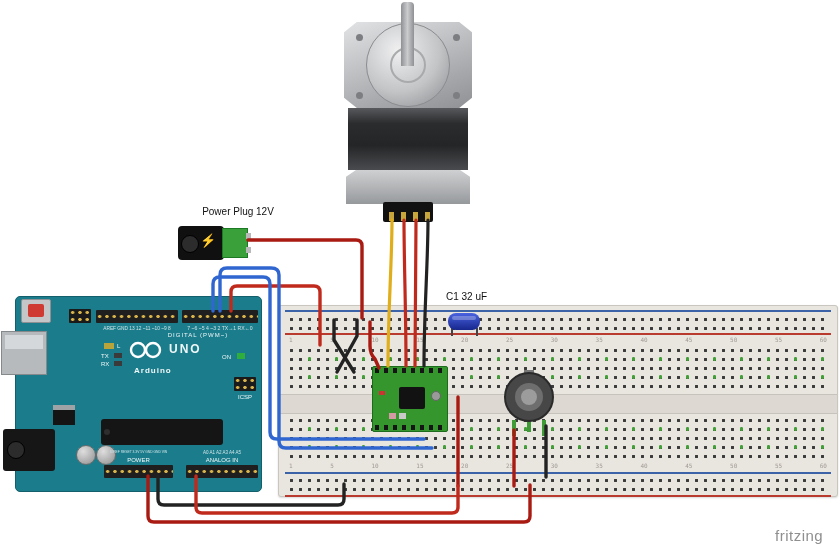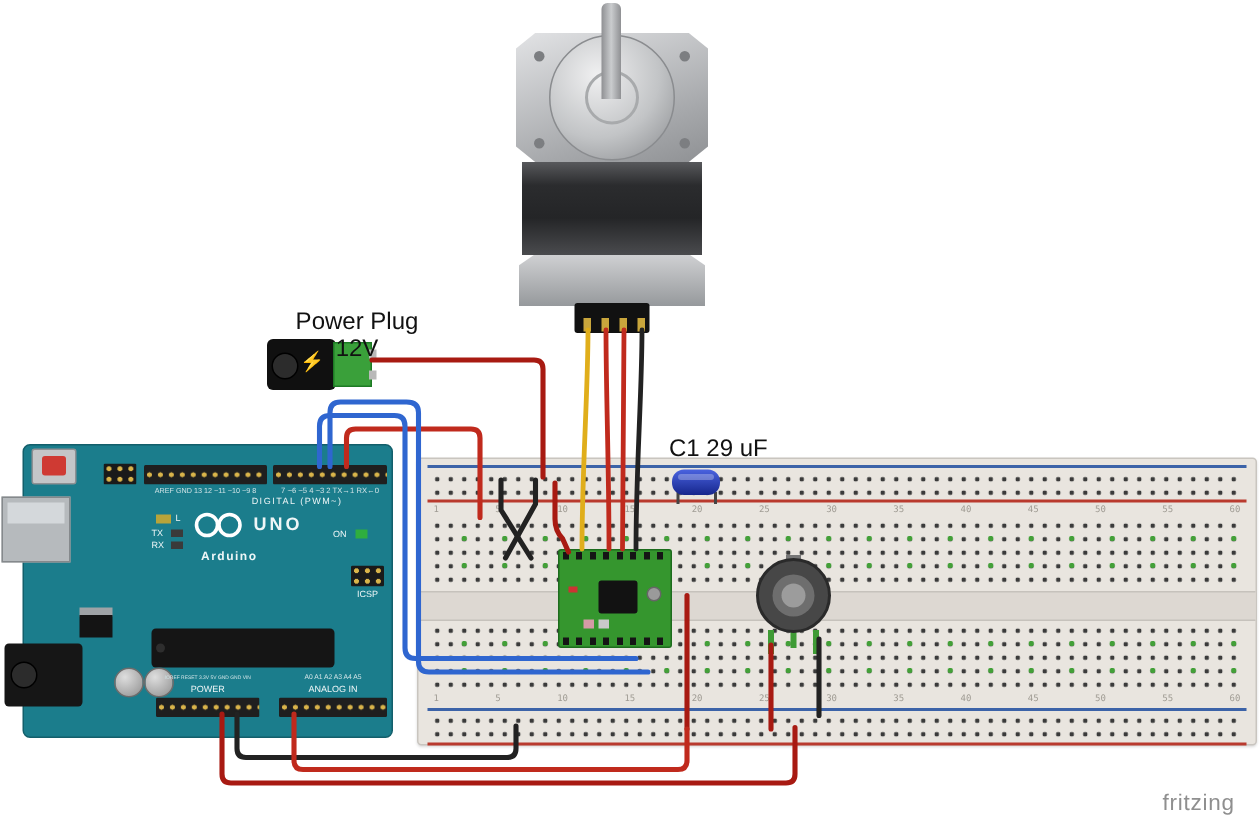--- a/index.html
+++ b/index.html
@@ -32,21 +32,21 @@
               background-size:7.3px 13px;}
   .pin-grid{position:absolute;background-color:#1a1a1a;border-radius:1px;
             background-image:radial-gradient(circle,#d9b44a 1.5px,rgba(0,0,0,0) 1.8px);
             background-size:7.3px 7px;}
   .txt{position:absolute;color:#eef6f7;white-space:nowrap;line-height:1;}
   .t6{font-size:6px;}
 
   
   .wire-layer{position:absolute;left:0;top:0;z-index:4;pointer-events:none;}
   .wire-layer path{pointer-events:stroke;}
-  .anno{position:absolute;color:#111;font-size:16px;z-index:6;}
+  .anno{position:absolute;color:#111;font-size:10px;z-index:6;}
   .watermark{position:absolute;left:775px;top:527px;font-size:15px;color:#8f8f8f;
              letter-spacing:.5px;z-index:6;}
 </style>
 </head>
 <body>
 
 <div class="canvas">
 
   <div class="breadboard">
     <div class="bb-line" style="top:4px;background:#3c63a8;"></div>
@@ -180,21 +180,21 @@
   </div>
   <div class="anno" style="left:184px;top:206px;width:108px;text-align:center;">Power Plug 12V</div>
 
   <div class="abs" style="left:448px;top:311px;width:34px;height:22px;z-index:3;">
     <div class="abs" style="left:3px;top:17px;width:2px;height:8px;background:#444;"></div>
     <div class="abs" style="left:28px;top:17px;width:2px;height:8px;background:#444;"></div>
     <div class="abs" style="left:0;top:2px;width:32px;height:17px;border-radius:8px;background:linear-gradient(180deg,#4a63e0,#16268c);">
       <div class="abs" style="left:4px;top:3px;width:24px;height:4px;border-radius:2px;background:rgba(255,255,255,.28);"></div>
     </div>
   </div>
-  <div class="anno" style="left:446px;top:291px;">C1 29 uF</div>
+  <div class="anno" style="left:446px;top:291px;">C1 32 uF</div>
 
   <div class="abs" style="left:372px;top:366px;width:76px;height:66px;background:#35962e;border:1px solid #1d6b1d;border-radius:2px;box-sizing:border-box;z-index:3;">
     <div class="abs" style="left:2px;top:1px;width:70px;height:5px;background-image:repeating-linear-gradient(90deg,#151515 0 4px,rgba(0,0,0,0) 4px 9px);"></div>
     <div class="abs" style="left:2px;top:58px;width:70px;height:5px;background-image:repeating-linear-gradient(90deg,#151515 0 4px,rgba(0,0,0,0) 4px 9px);"></div>
     <div class="abs" style="left:26px;top:20px;width:26px;height:22px;background:#121212;border-radius:2px;"></div>
     <div class="abs" style="left:6px;top:24px;width:6px;height:4px;background:#cc3333;"></div>
     <div class="abs" style="left:58px;top:24px;width:10px;height:10px;border-radius:50%;background:#9a9a9a;border:1px solid #666;box-sizing:border-box;"></div>
     <div class="abs" style="left:16px;top:46px;width:7px;height:6px;background:#d49ba5;"></div>
     <div class="abs" style="left:26px;top:46px;width:7px;height:6px;background:#c9c9c9;"></div>
   </div>

